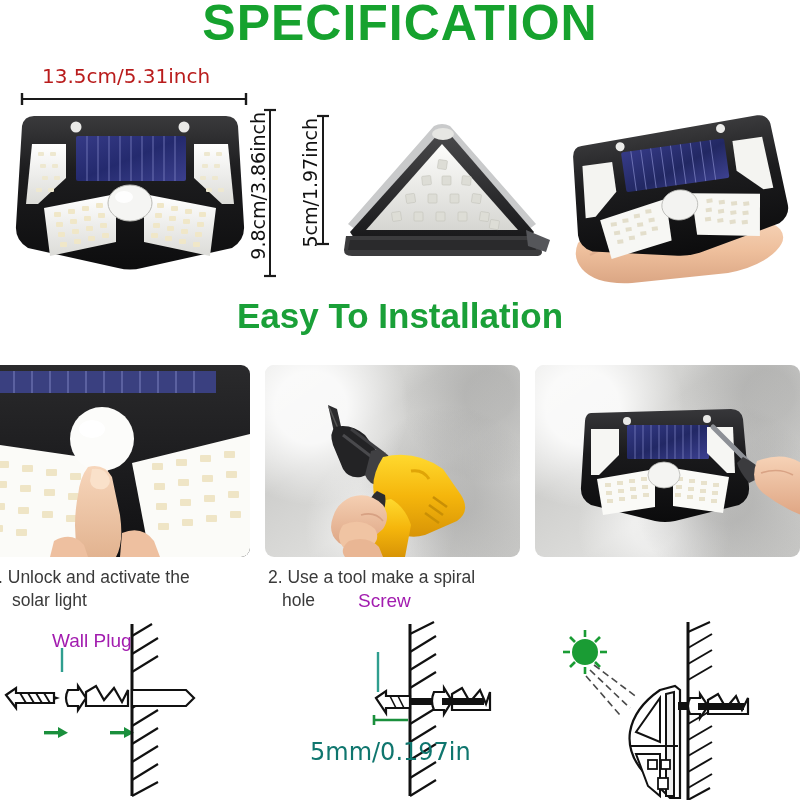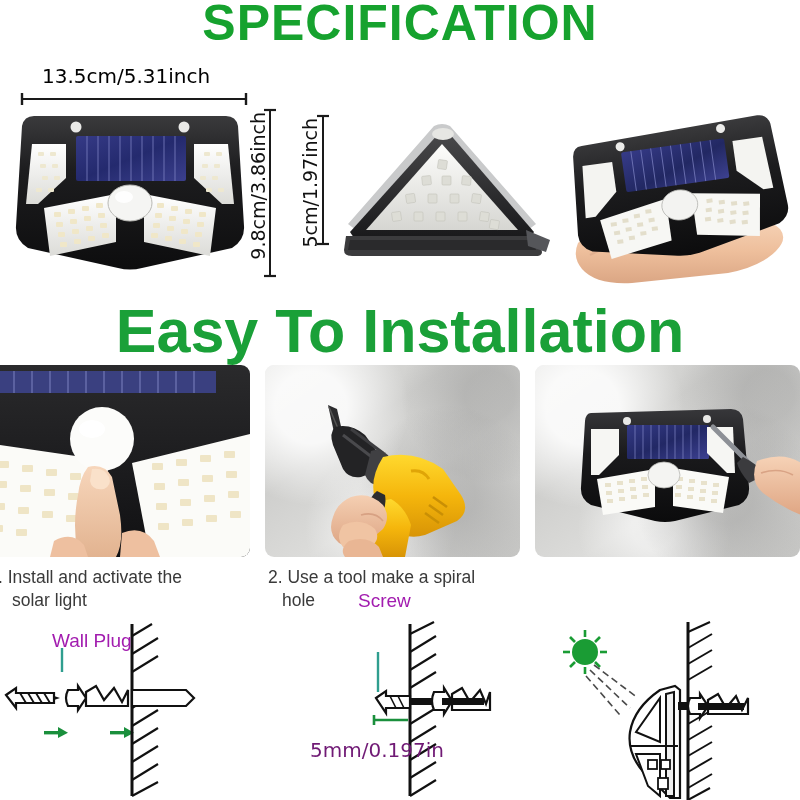--- a/index.html
+++ b/index.html
@@ -16,28 +16,28 @@
   .spec-title {
     position: absolute; top: -6px; left: 0; width: 100%;
     text-align: center;
     font-size: 50px; font-weight: bold; letter-spacing: 1px;
     color: #16a22e;
     font-family: "Liberation Sans", sans-serif;
   }
   .install-title {
     position: absolute; top: 296px; left: 0; width: 100%;
     text-align: center;
-    font-size: 61px; font-weight: bold;
+    font-size: 35px; font-weight: bold;
     color: #1aa038;
   }
 
   
   .dim-h-label {
     position: absolute; left: 42px; top: 64px;
-    font-size: 20px; color: #000000;
+    font-size: 20px; color: #b91c1c;
     font-family: "DejaVu Sans", sans-serif;
   }
   .dim-h-bar {
     position: absolute; left: 20px; top: 93px; width: 228px; height: 12px;
   }
   .dim-v-label {
     position: absolute;
     font-size: 19px; color: #111;
     font-family: "DejaVu Sans", sans-serif;
     writing-mode: vertical-rl;
@@ -85,21 +85,21 @@
   .cap-3 { left: 548px; top: 566px; width: 250px; }
   .cap-ind { display: block; padding-left: 14px; }
 
   
   .diag { position: absolute; }
   .diag-label {
     position: absolute; font-size: 19px; color: #a21caf;
     font-family: "Liberation Sans", sans-serif;
   }
   .meas-label {
-    position: absolute; font-size: 20px; color: #701a75;
+    position: absolute; font-size: 24px; color: #0f766e;
     font-family: "DejaVu Sans", sans-serif;
   }
 </style>
 </head>
 <body>
 
 <div class="page">
 
   <div class="spec-title">SPECIFICATION</div>
 
@@ -542,21 +542,21 @@
         <path d="M178 62 L212 96" stroke="#8d9096" stroke-width="5" stroke-linecap="round"></path>
         <path d="M208 92 Q224 100 230 110 L214 118 Q204 106 202 98 Z" fill="#3b3b3e"></path>
 
         <path d="M222 96 Q248 86 266 98 L266 150 Q246 142 228 128 Q214 116 222 96 Z" fill="url(#handg3)"></path>
         <path d="M226 108 Q244 102 258 110" stroke="#d9a385" stroke-width="1.6" fill="none"></path>
       </svg>
     </div>
   </div>
 
   <div class="caption cap-1">
-    <span>.</span><span> </span><span>Install and activate the</span>
+    <span>.</span><span> </span><span>Unlock and activate the</span>
     <span class="cap-ind">solar light</span>
   </div>
 
   <div class="caption cap-2">
     <span>2.</span><span> </span><span>Use a tool make a spiral</span>
     <span class="cap-ind">hole</span>
   </div>
 
 
   <div class="diag" style="left:0; top:620px;">

